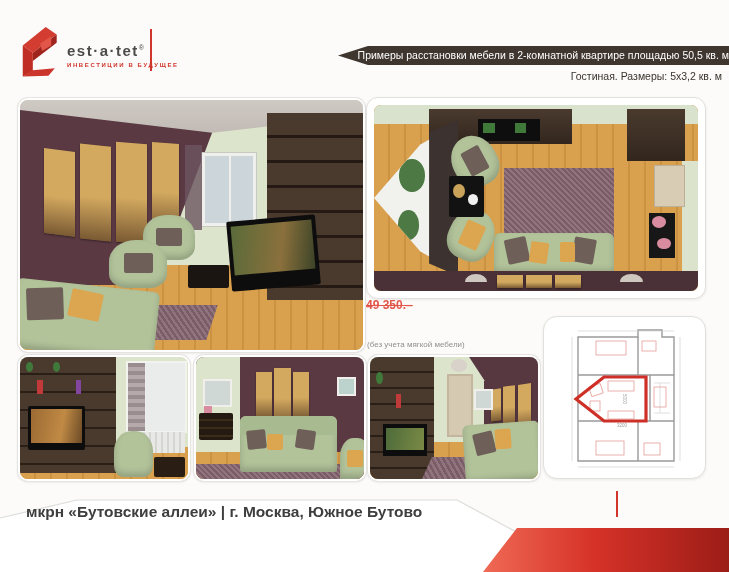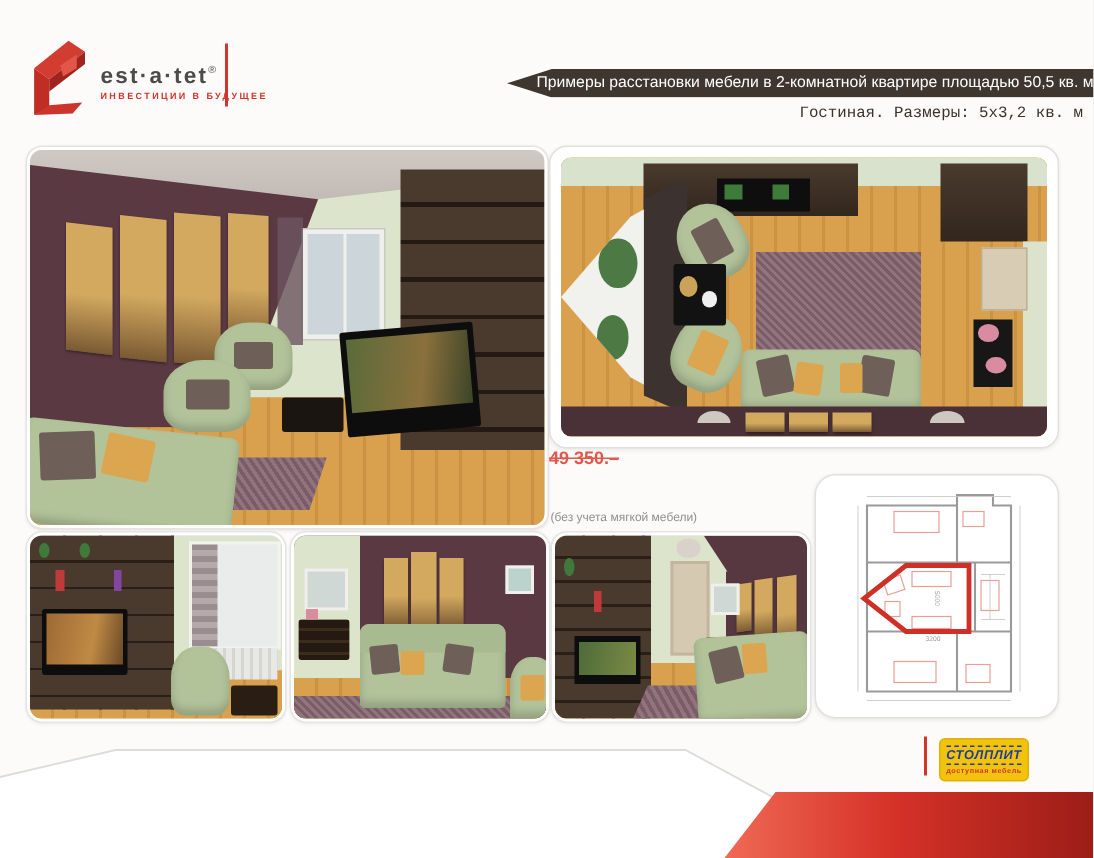--- a/index.html
+++ b/index.html
@@ -68,21 +68,21 @@
   <div class="abs" style="left:67px;top:42px;">
     <span class="logo-text">est·a·tet</span><span class="logo-reg">®</span>
     <div class="logo-tagline">ИНВЕСТИЦИИ В БУДУЩЕЕ</div>
   </div>
 
   <div class="abs hdr-divider" style="left:150px;top:29px;"></div>
 
 
   <div class="abs banner" style="left:338px;top:46px;width:391px;height:19px;">Примеры расстановки мебели в 2-комнатной квартире площадью 50,5 кв. м</div>
 
-  <div class="abs subtitle" style="right:7px;top:70px;font-family:Liberation Mono, monospace;">Гостиная. Размеры: 5х3,2 кв. м</div>
+  <div class="abs subtitle" style="right:7px;top:70px;">Гостиная. Размеры: 5х3,2 кв. м</div>
 
   <div class="abs photo" style="left:18px;top:98px;width:343px;height:250px;" aria-label="Гостиная — общий вид с диваном, креслами и стенкой с ТВ">
     <div class="abs greenwall" style="left:0;top:0;right:0;bottom:0;"></div>
     <div class="abs" style="left:0;top:0;width:100%;height:22%;background:linear-gradient(#cfc9c4,#b9b1ab);clip-path:polygon(0 0,100% 0,100% 28%,0 100%);"></div>
     <div class="abs wood" style="left:0;bottom:0;width:100%;height:34%;"></div>
     <div class="abs burg" style="left:0;top:4%;width:56%;height:70%;clip-path:polygon(0 0,100% 13%,70% 100%,0 100%);"></div>
     <div class="abs sepia" style="left:7%;top:20%;width:9%;height:34%;transform:skewY(7deg);"></div>
     <div class="abs sepia" style="left:17.5%;top:18%;width:9%;height:38%;transform:skewY(6deg);"></div>
     <div class="abs sepia" style="left:28%;top:17%;width:9%;height:40%;transform:skewY(5deg);"></div>
     <div class="abs sepia" style="left:38.5%;top:17%;width:8%;height:36%;transform:skewY(4deg);"></div>
@@ -264,22 +264,19 @@
     <defs>
       <linearGradient id="redgrad" x1="0" y1="0" x2="1" y2="0">
         <stop offset="0" stop-color="#ef6a54"></stop>
         <stop offset="0.45" stop-color="#d63228"></stop>
         <stop offset="1" stop-color="#9c1d17"></stop>
       </linearGradient>
     </defs>
     <polygon points="483,78 517,34 729,34 729,78" fill="url(#redgrad)"></polygon>
   </svg>
 
+  <div class="abs f-title" style="left:26px;top:503px;">мкрн «Бутовские аллеи» | г. Москва, Южное Бутово</div>
 
 
   <div class="abs" style="left:616px;top:491px;width:2px;height:26px;background:#d0342b;"></div>
 
-  <div class="abs stolplit-box" style="left:626px;top:492px;">
-    <span class="stolplit-name">СТОЛПЛИТ</span>
-    <div class="stolplit-tag">доступная мебель</div>
-  </div>
 
 </div>
 
 </body></html>

